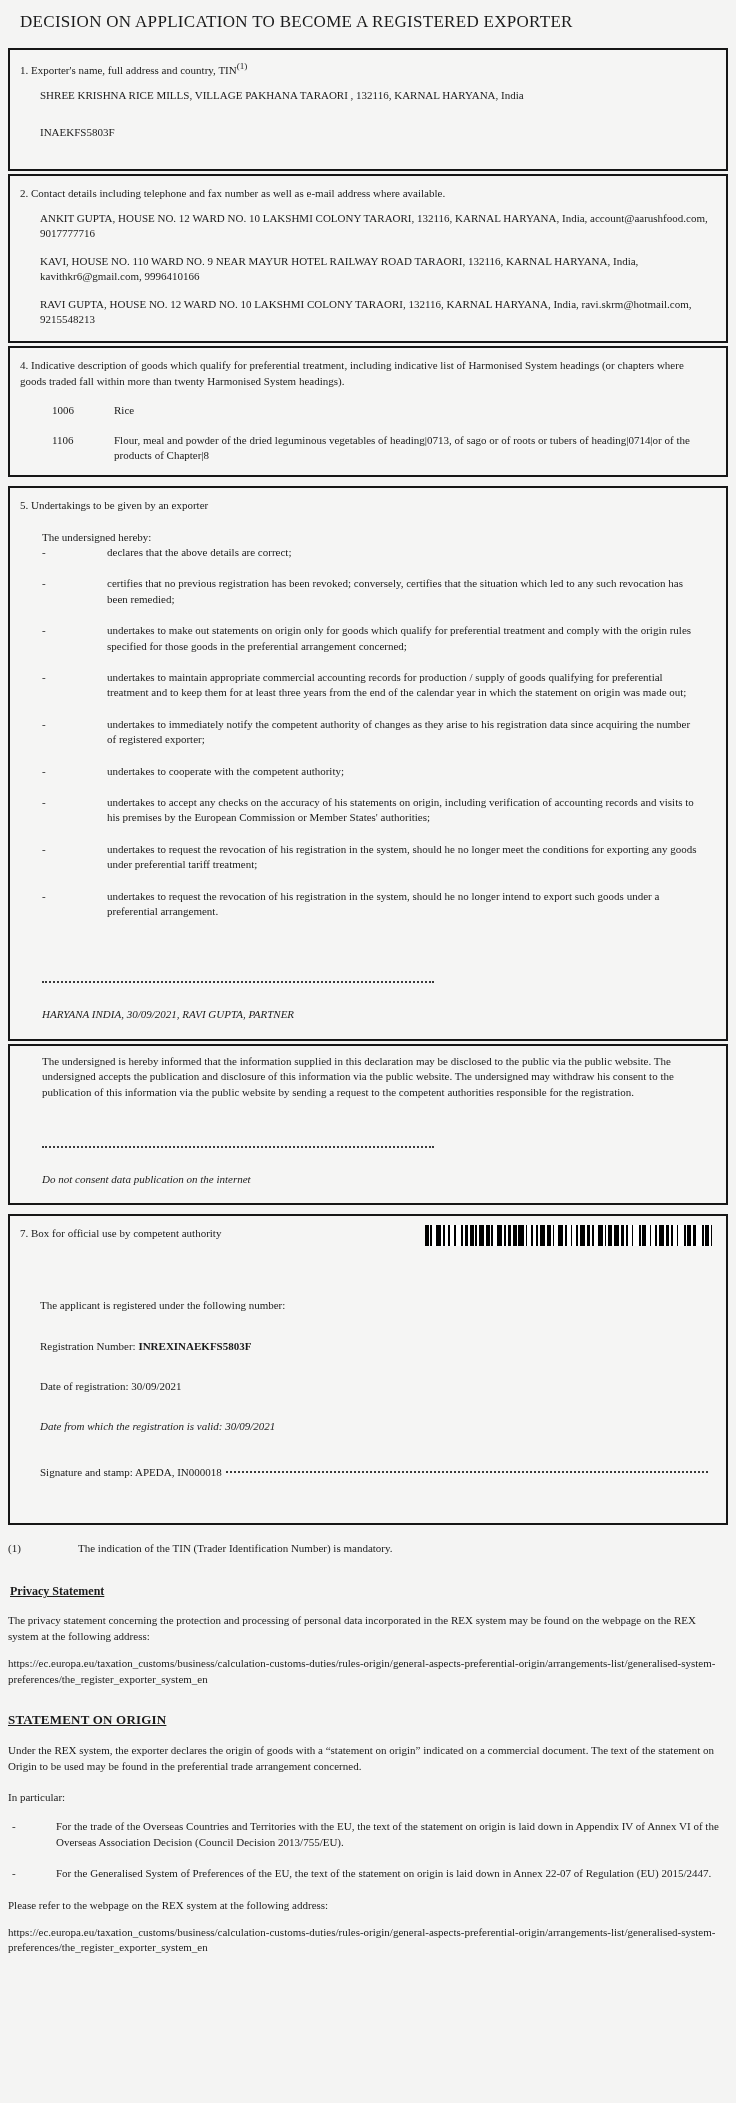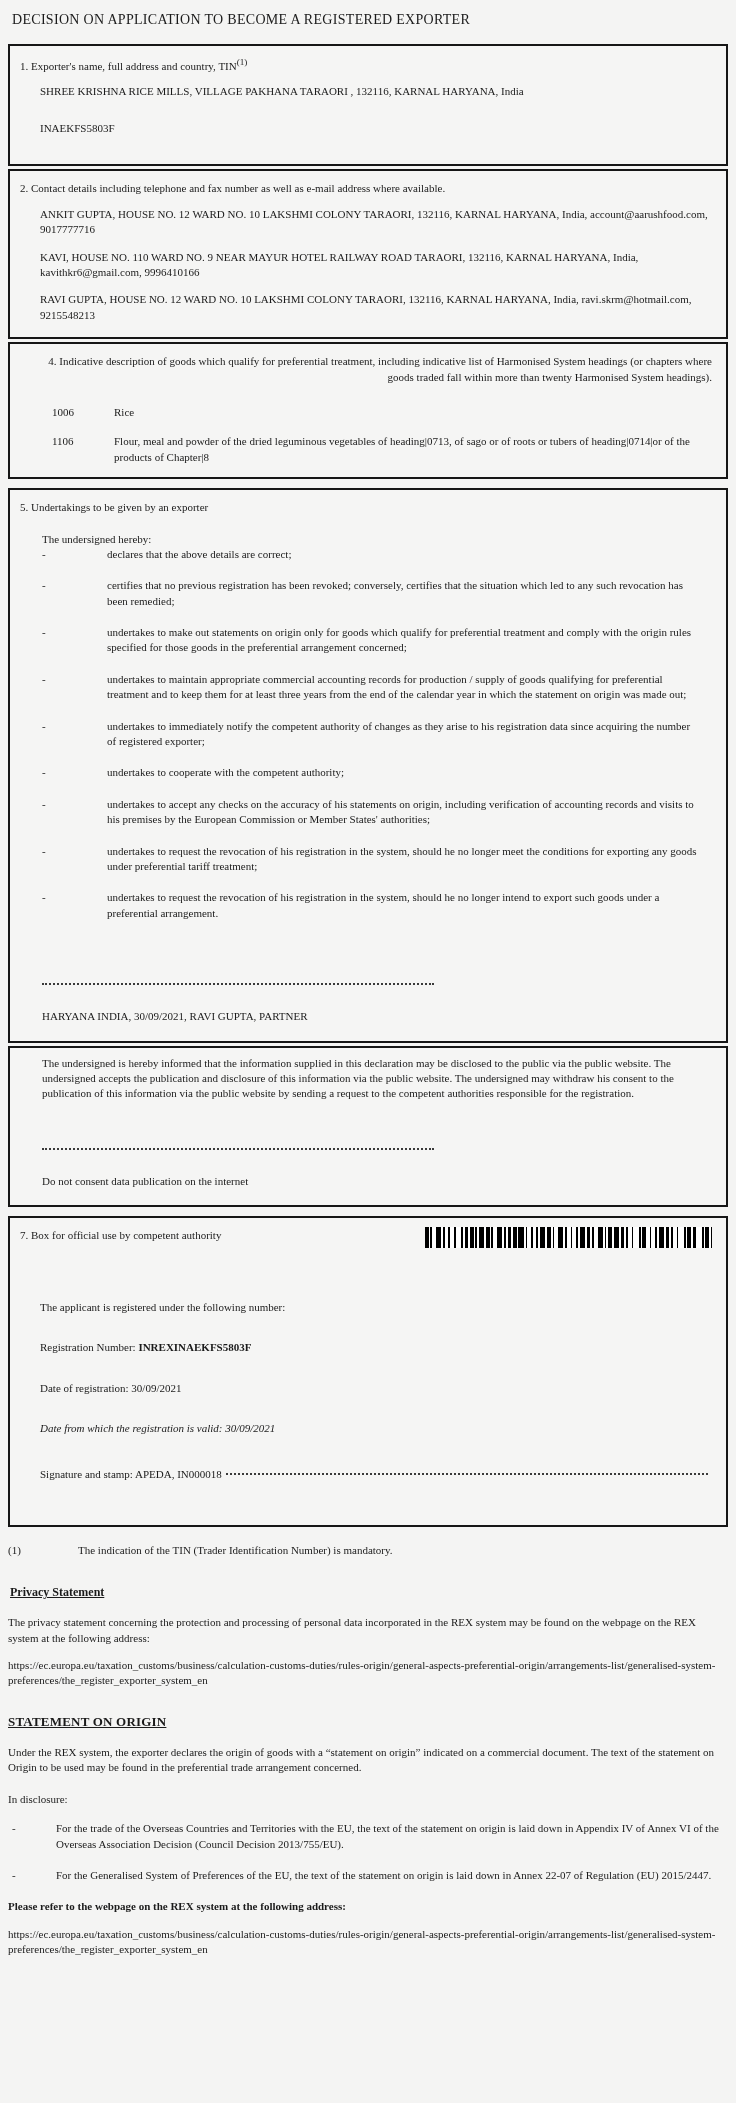--- a/index.html
+++ b/index.html
@@ -5,21 +5,21 @@
   html,body { margin:0; padding:0; }
   body {
     width:736px; min-height:2103px;
     background:#f4f4f3;
     color:#1b1b1b;
     font-family:"Liberation Serif","DejaVu Serif",serif;
     font-size:11px; line-height:1.4;
     -webkit-font-smoothing:antialiased;
   }
   .page { padding:8px 8px 20px 8px; }
-  .doc-title { font-size:14px; letter-spacing:.3px; margin:2px 0 14px 4px; font-weight:normal; }
+  .doc-title { font-size:17px; letter-spacing:.3px; margin:2px 0 14px 12px; font-weight:normal; }
 
   .box {
     border:2px solid #161616;
     padding:8px 14px 12px 10px;
     margin-bottom:3px;
     background:#f5f5f4;
   }
   .box .label { margin:2px 0 10px 0; }
   .box .content { margin-left:20px; }
   .gap-before { margin-top:9px; }
@@ -33,21 +33,21 @@
 
   .u-item { display:flex; margin:0 0 16px 0; }
   .u-marker { width:65px; flex:0 0 65px; }
   .u-text { flex:1; padding-right:10px; }
 
   .dotline {
     width:392px; height:0;
     border-bottom:2px dotted #3a3a3a;
     margin:62px 0 0 0;
   }
-  .sign-text { margin-top:24px; }
+  .sign-text { margin-top:24px;font-style:italic; }
 
   .box7-head { display:flex; justify-content:space-between; align-items:flex-start; }
   .barcode {
     width:287px; height:21px; overflow:hidden;
     white-space:nowrap; font-size:0; margin-top:1px;
     background:#fff;
   }
   .box7-lines { margin-left:20px; margin-top:52px; }
   .box7-lines > div { margin-bottom:25px; }
   .regnum { font-weight:bold;text-align:center; }
@@ -92,21 +92,21 @@
     <div class="label">2. Contact details including telephone and fax number as well as e-mail address where available.</div>
     <div class="content">
       <div class="para">ANKIT GUPTA, HOUSE NO. 12 WARD NO. 10 LAKSHMI COLONY TARAORI, 132116, KARNAL HARYANA, India, account@aarushfood.com, 9017777716</div>
       <div class="para">KAVI, HOUSE NO. 110 WARD NO. 9 NEAR MAYUR HOTEL RAILWAY ROAD TARAORI, 132116, KARNAL HARYANA, India, kavithkr6@gmail.com, 9996410166</div>
       <div class="para" style="margin-bottom:2px;">RAVI GUPTA, HOUSE NO. 12 WARD NO. 10 LAKSHMI COLONY TARAORI, 132116, KARNAL HARYANA, India, ravi.skrm@hotmail.com, 9215548213</div>
     </div>
   </div>
 
 
   <div class="box">
-    <div class="label" style="margin-bottom:20px;text-align:right;">4. Indicative description of goods which qualify for preferential treatment, including indicative list of Harmonised System headings (or chapters where goods traded fall within more than twenty Harmonised System headings).</div>
+    <div class="label" style="margin-bottom:14px;">4. Indicative description of goods which qualify for preferential treatment, including indicative list of Harmonised System headings (or chapters where goods traded fall within more than twenty Harmonised System headings).</div>
     <div class="content" style="margin-left:32px;">
       <div class="goods-row">
         <div class="goods-code">1006</div>
         <div class="goods-desc">Rice</div>
       </div>
       <div class="goods-row" style="margin-bottom:0;">
         <div class="goods-code">1106</div>
         <div class="goods-desc">Flour, meal and powder of the dried leguminous vegetables of heading|0713, of sago or of roots or tubers of heading|0714|or of the products of Chapter|8</div>
       </div>
     </div>
@@ -188,27 +188,27 @@
     <div class="footnote-marker">(1)</div>
     <div>The indication of the TIN (Trader Identification Number) is mandatory.</div>
   </div>
 
   <div class="sub-heading">Privacy Statement</div>
   <div class="flow-para">The privacy statement concerning the protection and processing of personal data incorporated in the REX system may be found on the webpage on the REX system at the following address:</div>
   <div class="url">https://ec.europa.eu/taxation_customs/business/calculation-customs-duties/rules-origin/general-aspects-preferential-origin/arrangements-list/generalised-system-preferences/the_register_exporter_system_en</div>
 
   <div class="big-heading">STATEMENT ON ORIGIN</div>
   <div class="flow-para">Under the REX system, the exporter declares the origin of goods with a “statement on origin” indicated on a commercial document. The text of the statement on Origin to be used may be found in the preferential trade arrangement concerned.</div>
-  <div class="flow-para" style="margin-top:16px;">In disclosure:</div>
+  <div class="flow-para" style="margin-top:16px;">In particular:</div>
 
   <div class="sp-item">
     <div class="sp-marker">-</div>
     <div class="sp-text">For the trade of the Overseas Countries and Territories with the EU, the text of the statement on origin is laid down in Appendix IV of Annex VI of the Overseas Association Decision (Council Decision 2013/755/EU).</div>
   </div>
   <div class="sp-item">
     <div class="sp-marker">-</div>
     <div class="sp-text">For the Generalised System of Preferences of the EU, the text of the statement on origin is laid down in Annex 22-07 of Regulation (EU) 2015/2447.</div>
   </div>
 
-  <div class="flow-para" style="margin-top:16px;font-weight:bold;">Please refer to the webpage on the REX system at the following address:</div>
+  <div class="flow-para" style="margin-top:16px;">Please refer to the webpage on the REX system at the following address:</div>
   <div class="url">https://ec.europa.eu/taxation_customs/business/calculation-customs-duties/rules-origin/general-aspects-preferential-origin/arrangements-list/generalised-system-preferences/the_register_exporter_system_en</div>
 
 </div>
 
 </body></html>

